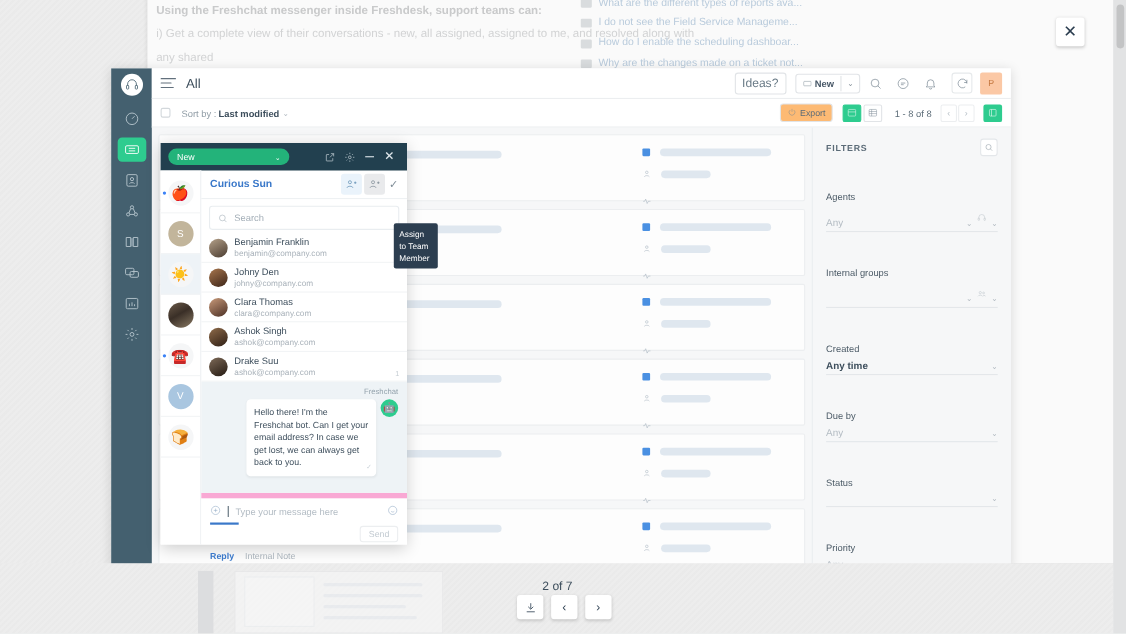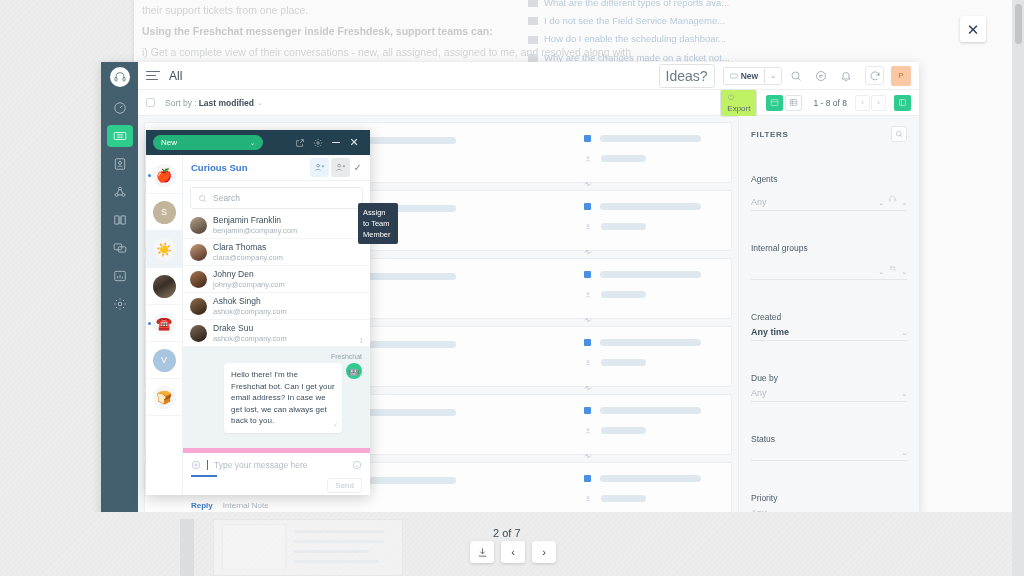--- a/index.html
+++ b/index.html
@@ -89,21 +89,21 @@
     height: 28px; background: #fff; display: flex; align-items: center;
     padding: 0 8px; border-bottom: 1px solid #eceef0; flex: 0 0 28px;
   }
   .hamb { width: 14px; display: flex; flex-direction: column; gap: 2.5px; margin-right: 9px; }
   .hamb i { display: block; height: 1.6px; background: #62707d; border-radius: 1px; }
   .hamb i:nth-child(2) { width: 10px; }
   .hamb i:nth-child(3) { width: 12px; }
   .view-title { font-size: 12px; color: #3d4e5c; font-weight: 500; }
   .topbar .spacer { flex: 1; }
   .btn-ideas {
-    font-size: 14px; color: #6a7b87; border: 1px solid #e1e4e7;
+    font-size: 11px; color: #6a7b87; border: 1px solid #e1e4e7;
     border-radius: 3px; padding: 3px 6px; background: #fff;
   }
   .btn-new {
     display: flex; align-items: center; border: 1px solid #e1e4e7;
     border-radius: 3px; margin-left: 8px; background: #fff; overflow: hidden;
   }
   .btn-new .lbl {
     font-size: 8.5px; color: #455565; font-weight: bold; padding: 3px 6px;
     display: flex; align-items: center; gap: 3px;
   }
@@ -123,21 +123,21 @@
   .subbar {
     height: 26px; background: #fff; display: flex; align-items: center;
     padding: 0 8px; border-bottom: 1px solid #eceef0; flex: 0 0 26px;
   }
   .ckbox { width: 9px; height: 9px; border: 1px solid #d3d8dc; border-radius: 2px; margin-right: 10px; }
   .sortby { font-size: 8.5px; color: #919da6; }
   .sortval { font-size: 8.5px; color: #3d4e5c; font-weight: bold; margin-left: 2px; }
   .subbar .spacer { flex: 1; }
   .btn-export {
     font-size: 8px; color: #5b6b77; border: 1px solid #e1e4e7; border-radius: 3px;
-    padding: 3px 6px; display: flex; gap: 3px; background: #bef264; flex-direction: column;
+    padding: 3px 6px; display: flex; gap: 3px; background: #fdba74;
   }
   .btn-export svg { width: 8px; height: 8px; stroke: #7d8b96; fill: none; stroke-width: 1.3; }
   .viewtog { display: flex; margin-left: 9px; gap: 2px; }
   .viewtog div {
     width: 17px; height: 16px; border-radius: 2px; display: flex;
     align-items: center; justify-content: center; border: 1px solid #e1e4e7;
   }
   .viewtog div.on { background: #2ecc8f; border-color: #2ecc8f; }
   .viewtog svg { width: 9px; height: 9px; stroke: #7d8b96; fill: none; stroke-width: 1.2; }
   .viewtog div.on svg { stroke: #fff; }
@@ -340,21 +340,20 @@
 </style>
 </head>
 <body>
 
 <div id="root">
 
   <div class="slide-bg"></div>
 
   <div class="doc-page">
     <div class="doc-text">
-      <div>their support tickets from one place.</div>
       <div class="b">Using the Freshchat messenger inside Freshdesk, support teams can:</div>
       <div>i) Get a complete view of their conversations - new, all assigned, assigned to me, and resolved along with any shared</div>
     </div>
     <div class="kb-list">
       <div class="row">
           <span class="bk"></span>
           <span>What are the different types of reports ava...</span>
         </div>
       <div class="row">
           <span class="bk"></span>
@@ -857,31 +856,31 @@
 
         <div class="agent-list">
           <div class="agent-row">
             <span class="agent-av a"></span>
             <span>
               <div class="agent-name">Benjamin Franklin</div>
               <div class="agent-mail">benjamin@company.com</div>
             </span>
           </div>
           <div class="agent-row">
+            <span class="agent-av c"></span>
+            <span>
+              <div class="agent-name">Johny Den</div>
+              <div class="agent-mail">johny@company.com</div>
+            </span>
+          </div>
+          <div class="agent-row">
             <span class="agent-av b"></span>
             <span>
               <div class="agent-name">Clara Thomas</div>
               <div class="agent-mail">clara@company.com</div>
-            </span>
-          </div>
-          <div class="agent-row">
-            <span class="agent-av c"></span>
-            <span>
-              <div class="agent-name">Johny Den</div>
-              <div class="agent-mail">johny@company.com</div>
             </span>
           </div>
           <div class="agent-row">
             <span class="agent-av d"></span>
             <span>
               <div class="agent-name">Ashok Singh</div>
               <div class="agent-mail">ashok@company.com</div>
             </span>
           </div>
           <div class="agent-row">

